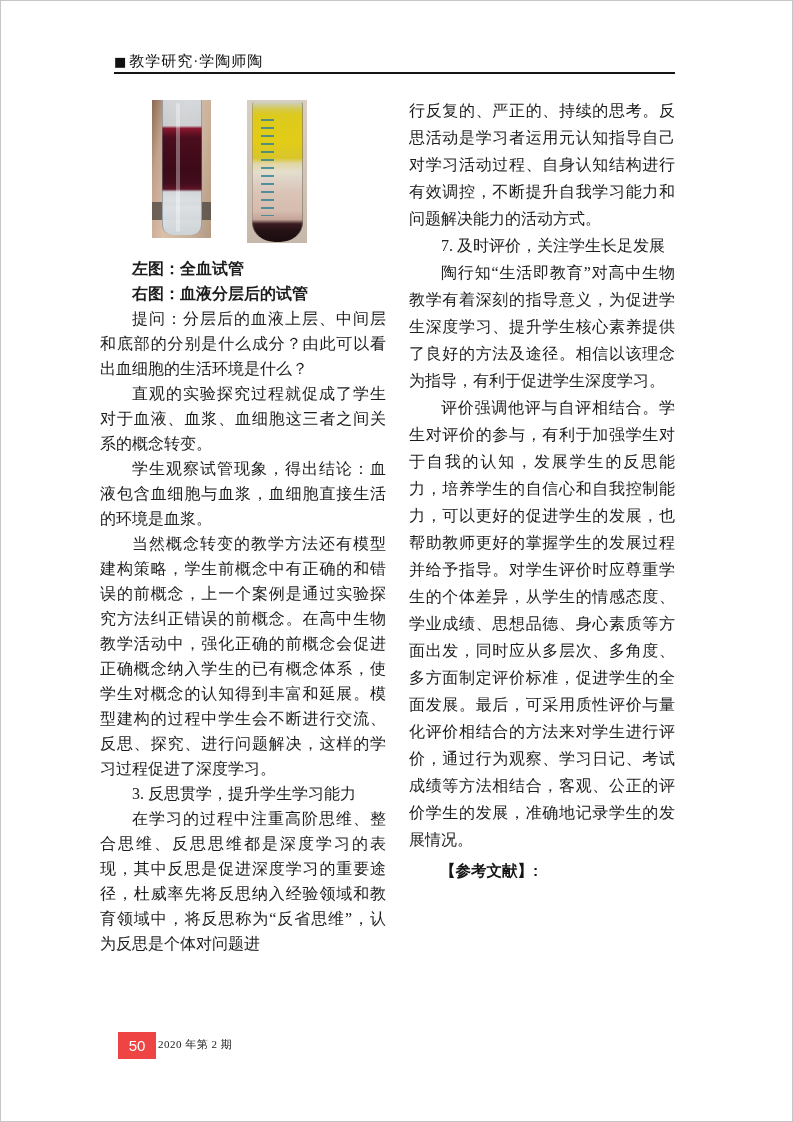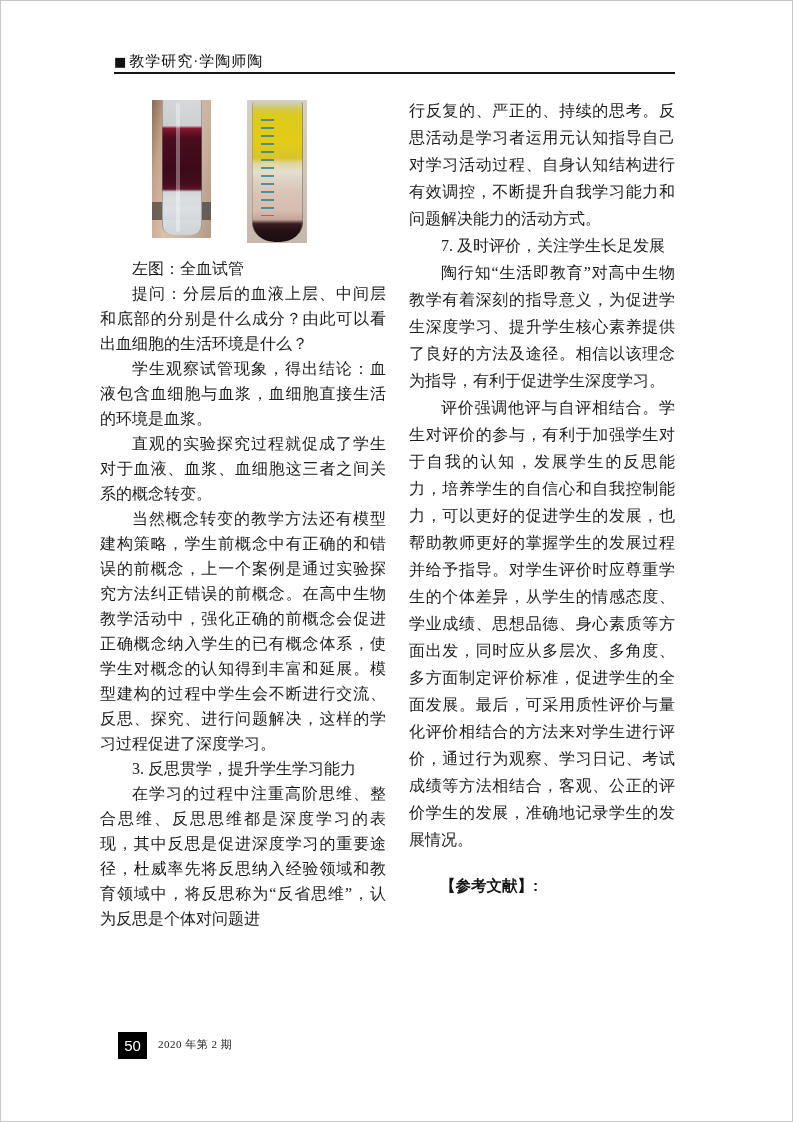--- a/index.html
+++ b/index.html
@@ -34,21 +34,21 @@
   .col-left  { left: 100px; width: 286px; }
   .col-right { left: 409px; width: 266px; }
 
   .col p {
     margin: 0; font-size: 16px; line-height: 25px;
     text-align: justify; text-justify: inter-ideograph;
     text-indent: 2em;
   }
   .col-right p { line-height: 27px; }
   .col p.no-indent { text-indent: 0; }
-  .cap { text-align: left; }
+  .cap { text-align: left; font-weight: bold; }
 
   
   .figures {
     display: flex; gap: 36px; align-items: flex-start;
     margin: 3px 0 13px 52px; height: 143px;
   }
   .fig { position: relative; overflow: hidden; }
 
   .fig-left {
     width: 59px; height: 138px;
@@ -93,31 +93,31 @@
   }
   .fig-right .ticks {
     position: absolute; left: 24%; width: 13px; top: 9%; height: 72%;
     background: repeating-linear-gradient(180deg,
       transparent 0px, transparent 6px,
       #2e7f93 6px, #2e7f93 8px);
     opacity: .8;
   }
 
   
-  .refs { margin-top: 19px; }
+  .refs { margin-top: 4px; }
   .refs p {
     font-family: "Liberation Sans", sans-serif;
     font-size: 15.5px; line-height: 28px; color: #151515;
   }
   .ref-head { font-weight: bold; }
 
   
   .page-num {
     position: absolute; left: 118px; top: 1032px;
-    width: 29px; height: 27px; background: #000000; color: #ffffff;
+    width: 38px; height: 27px; background: #ef4444; color: #ffffff;
     font-family: "Liberation Sans", sans-serif; font-size: 15px;
     display: flex; align-items: center; justify-content: center; text-align: right;
   }
   .issue {
     position: absolute; left: 158px; top: 1037px;
     font-size: 11px; color: #222; letter-spacing: .5px;
   }
 </style>
 </head>
 <body>
@@ -137,24 +137,25 @@
       <div class="tube"></div>
       <div class="tube-glare"></div>
     </div>
     <div class="fig fig-right">
       <div class="tube"></div>
       <div class="ticks"></div>
     </div>
   </div>
 
   <p class="cap">左图：全血试管</p>
+  <p class="cap">右图：血液分层后的试管</p>
 
   <p>提问：分层后的血液上层、中间层和底部的分别是什么成分？由此可以看出血细胞的生活环境是什么？</p>
+  <p>直观的实验探究过程就促成了学生对于血液、血浆、血细胞这三者之间关系的概念转变。</p>
   <p>学生观察试管现象，得出结论：血液包含血细胞与血浆，血细胞直接生活的环境是血浆。</p>
-  <p>直观的实验探究过程就促成了学生对于血液、血浆、血细胞这三者之间关系的概念转变。</p>
   <p>当然概念转变的教学方法还有模型建构策略，学生前概念中有正确的和错误的前概念，上一个案例是通过实验探究方法纠正错误的前概念。在高中生物教学活动中，强化正确的前概念会促进正确概念纳入学生的已有概念体系，使学生对概念的认知得到丰富和延展。模型建构的过程中学生会不断进行交流、反思、探究、进行问题解决，这样的学习过程促进了深度学习。</p>
   <p>3. 反思贯学，提升学生学习能力</p>
   <p>在学习的过程中注重高阶思维、整合思维、反思思维都是深度学习的表现，其中反思是促进深度学习的重要途径，杜威率先将反思纳入经验领域和教育领域中，将反思称为“反省思维”，认为反思是个体对问题进</p>
 </div>
 
 <div class="col col-right">
   <p class="no-indent">行反复的、严正的、持续的思考。反思活动是学习者运用元认知指导自己对学习活动过程、自身认知结构进行有效调控，不断提升自我学习能力和问题解决能力的活动方式。</p>
   <p>7. 及时评价，关注学生长足发展</p>
   <p>陶行知“生活即教育”对高中生物教学有着深刻的指导意义，为促进学生深度学习、提升学生核心素养提供了良好的方法及途径。相信以该理念为指导，有利于促进学生深度学习。</p>
   <p>评价强调他评与自评相结合。学生对评价的参与，有利于加强学生对于自我的认知，发展学生的反思能力，培养学生的自信心和自我控制能力，可以更好的促进学生的发展，也帮助教师更好的掌握学生的发展过程并给予指导。对学生评价时应尊重学生的个体差异，从学生的情感态度、学业成绩、思想品德、身心素质等方面出发，同时应从多层次、多角度、多方面制定评价标准，促进学生的全面发展。最后，可采用质性评价与量化评价相结合的方法来对学生进行评价，通过行为观察、学习日记、考试成绩等方法相结合，客观、公正的评价学生的发展，准确地记录学生的发展情况。</p>

